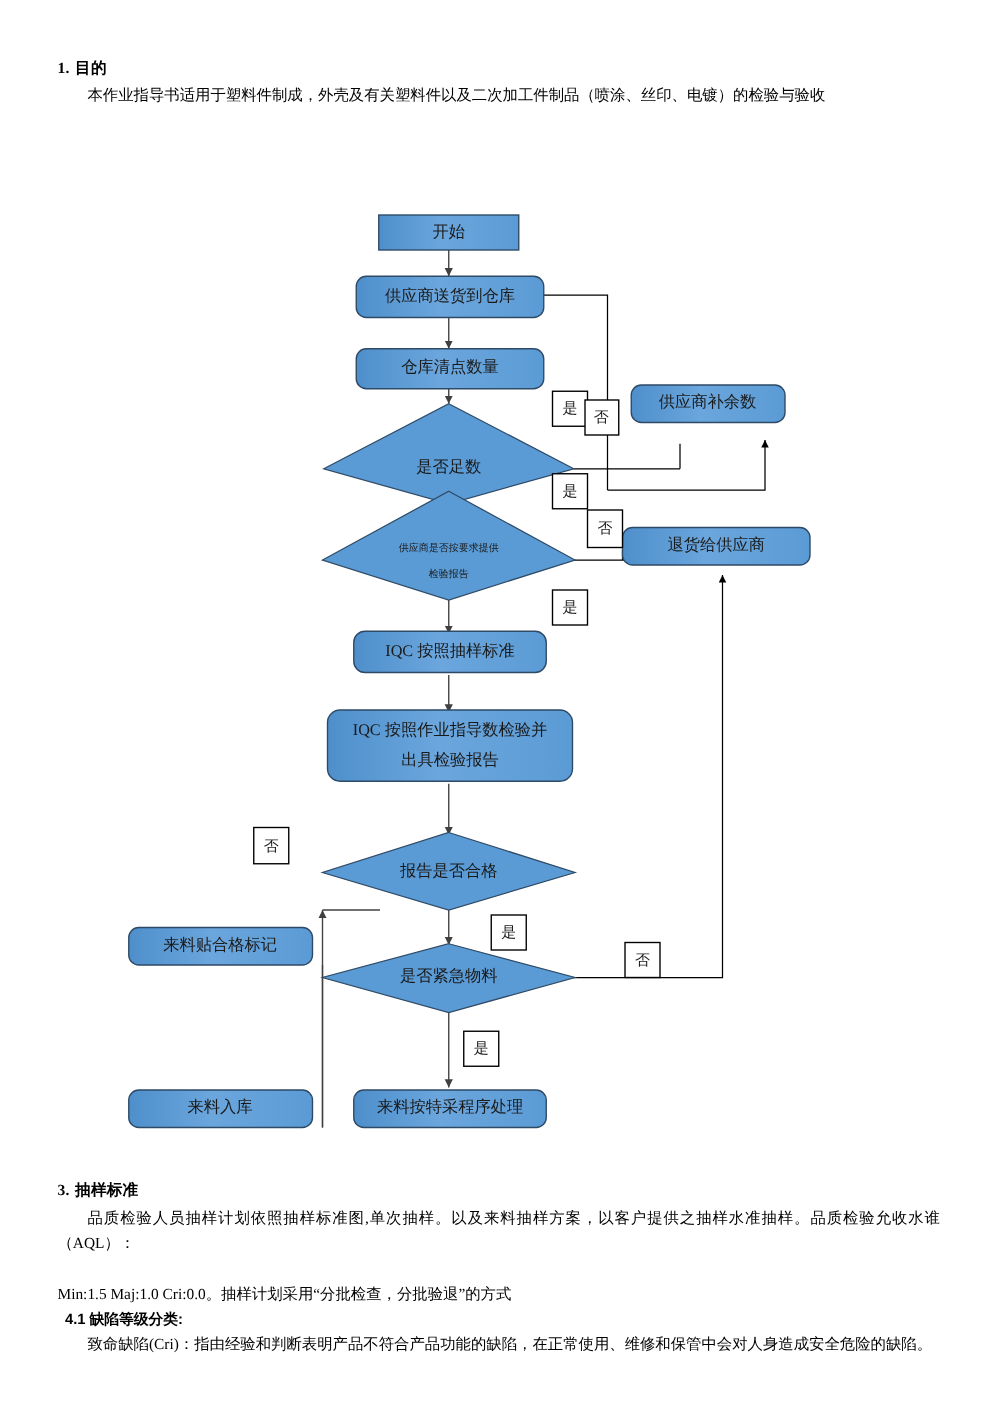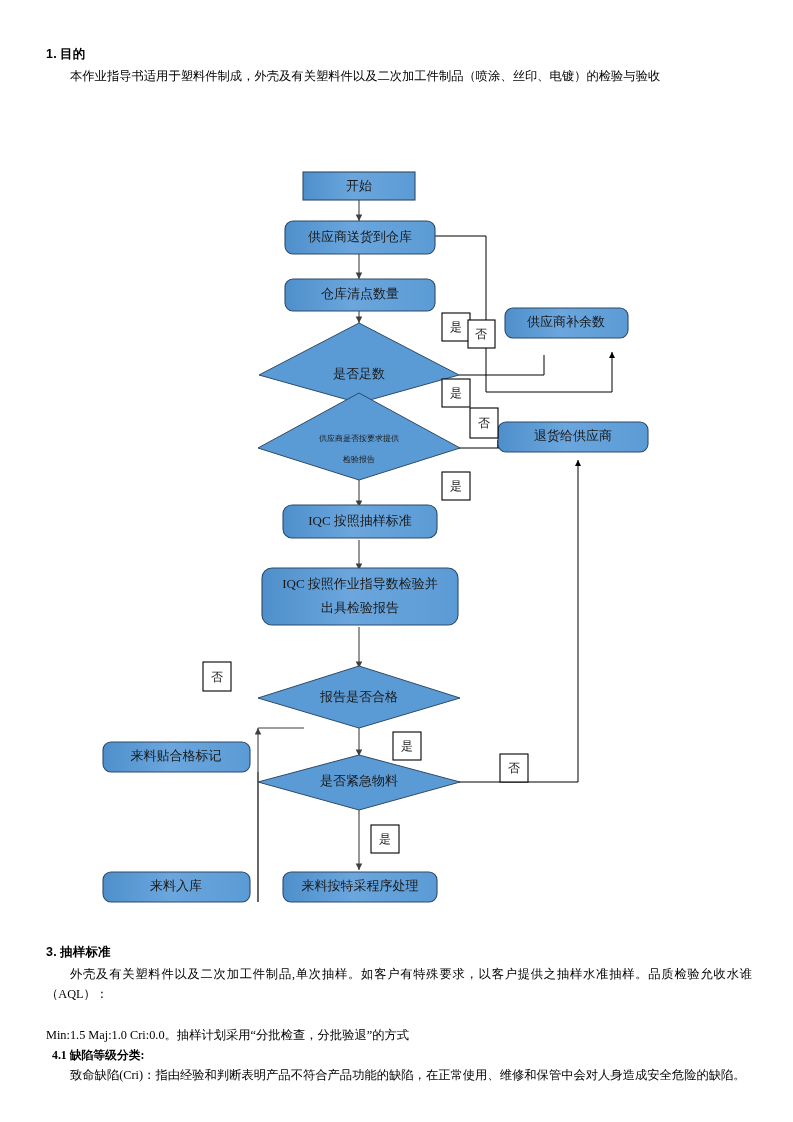--- a/index.html
+++ b/index.html
@@ -21,41 +21,41 @@
     width: 793px;
     height: 1122px;
   }
   .doc-body {
     position: absolute;
     left: 46px;
     top: 44px;
     width: 706px;
   }
   .heading {
-    font-family: Liberation Sans, sans-serif;
+    font-family: Liberation Serif, serif;
     font-weight: bold;
     font-size: 12.5px;
     line-height: 20px;
     margin: 0 0 2px 0;
     letter-spacing: .2px;
   }
   .heading-num {
     display: inline-block;
     min-width: 14px;
   }
   .para {
     font-size: 12.3px;
     line-height: 20px;
     margin: 0;
     text-align: justify;
     text-indent: 24px;
   }
   .para.noindent { text-indent: 0; margin-top: 21px; }
   .sub-heading {
-    font-family: Liberation Serif, serif;
+    font-family: Liberation Sans, sans-serif;
     font-weight: bold;
     font-size: 11.8px;
     line-height: 20px;
     margin: 0;
     padding-left: 6px;
   }
   .mono-ish { font-family: "Liberation Serif", "DejaVu Serif", serif; }
 
   
   .flow-wrap {
@@ -266,21 +266,21 @@
         <rect x="325" y="665" width="28" height="28" class="labelbox"></rect>
         <text class="label-text" x="339" y="680">是</text>
       </g>
     </svg>
   </div>
 
   <div class="sec3">
     <p class="heading">
       <span class="heading-num">3.</span><span>抽样标准</span>
     </p>
-    <p class="para">外壳及有关塑料件以及二次加工件制品,单次抽样。如客户有特殊要求，以客户提供之抽样水准抽样。品质检验允收水谁（AQL）：</p>
+    <p class="para">品质检验人员抽样计划依照抽样标准图,单次抽样。以及来料抽样方案，以客户提供之抽样水准抽样。品质检验允收水谁（AQL）：</p>
     <p class="para noindent mono-ish">Min:1.5 Maj:1.0 Cri:0.0。抽样计划采用“分批检查，分批验退”的方式</p>
     <p class="sub-heading">
       <span>4.1</span>&nbsp;<span>缺陷等级分类:</span>
     </p>
     <p class="para">致命缺陷(Cri)：指由经验和判断表明产品不符合产品功能的缺陷，在正常使用、维修和保管中会对人身造成安全危险的缺陷。</p>
   </div>
 
 </div>
 
 </body></html>

